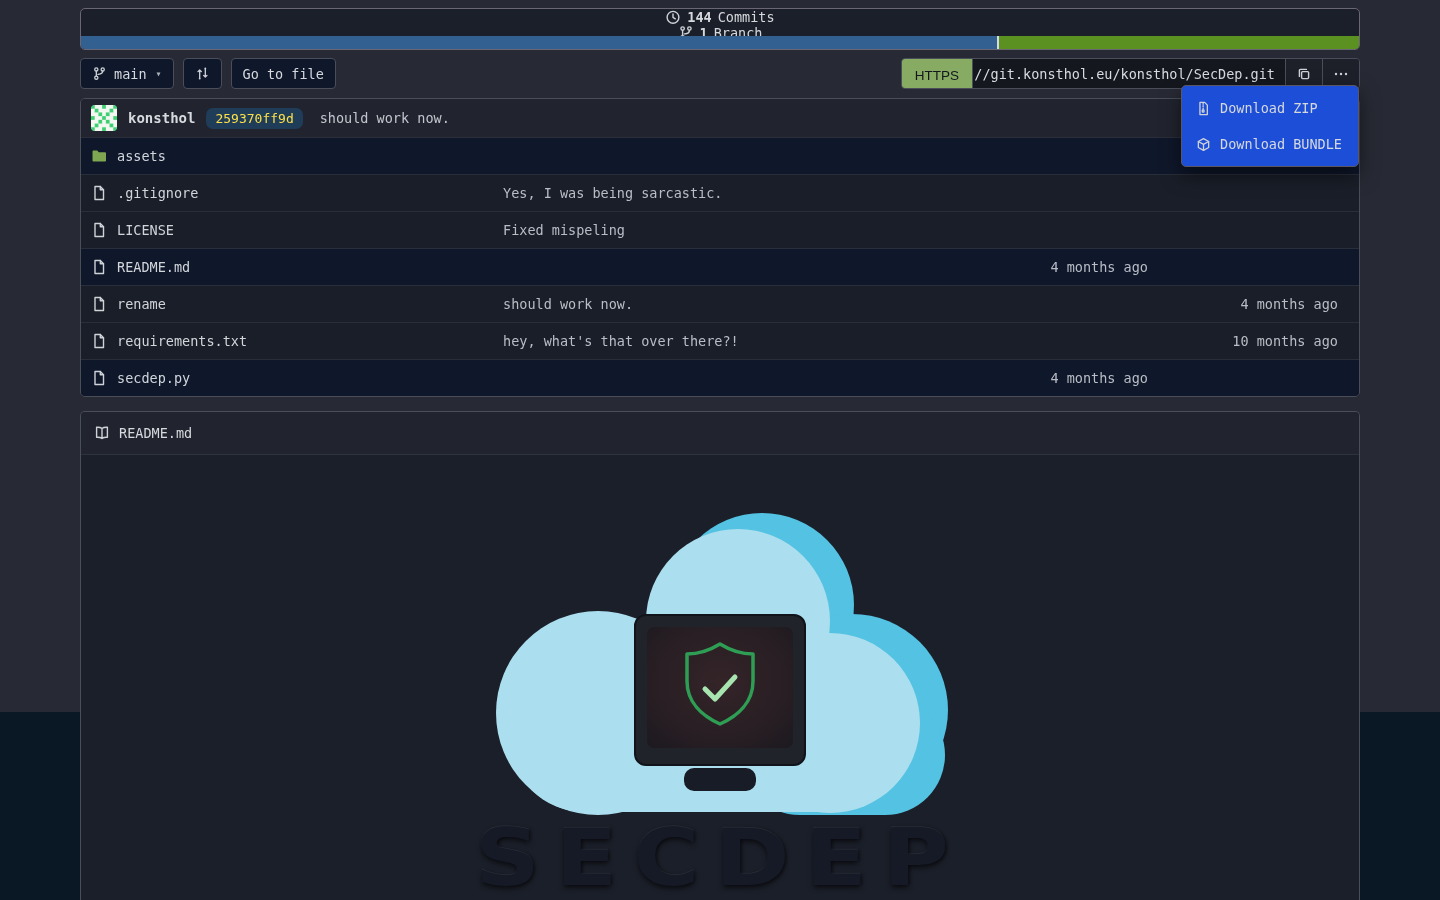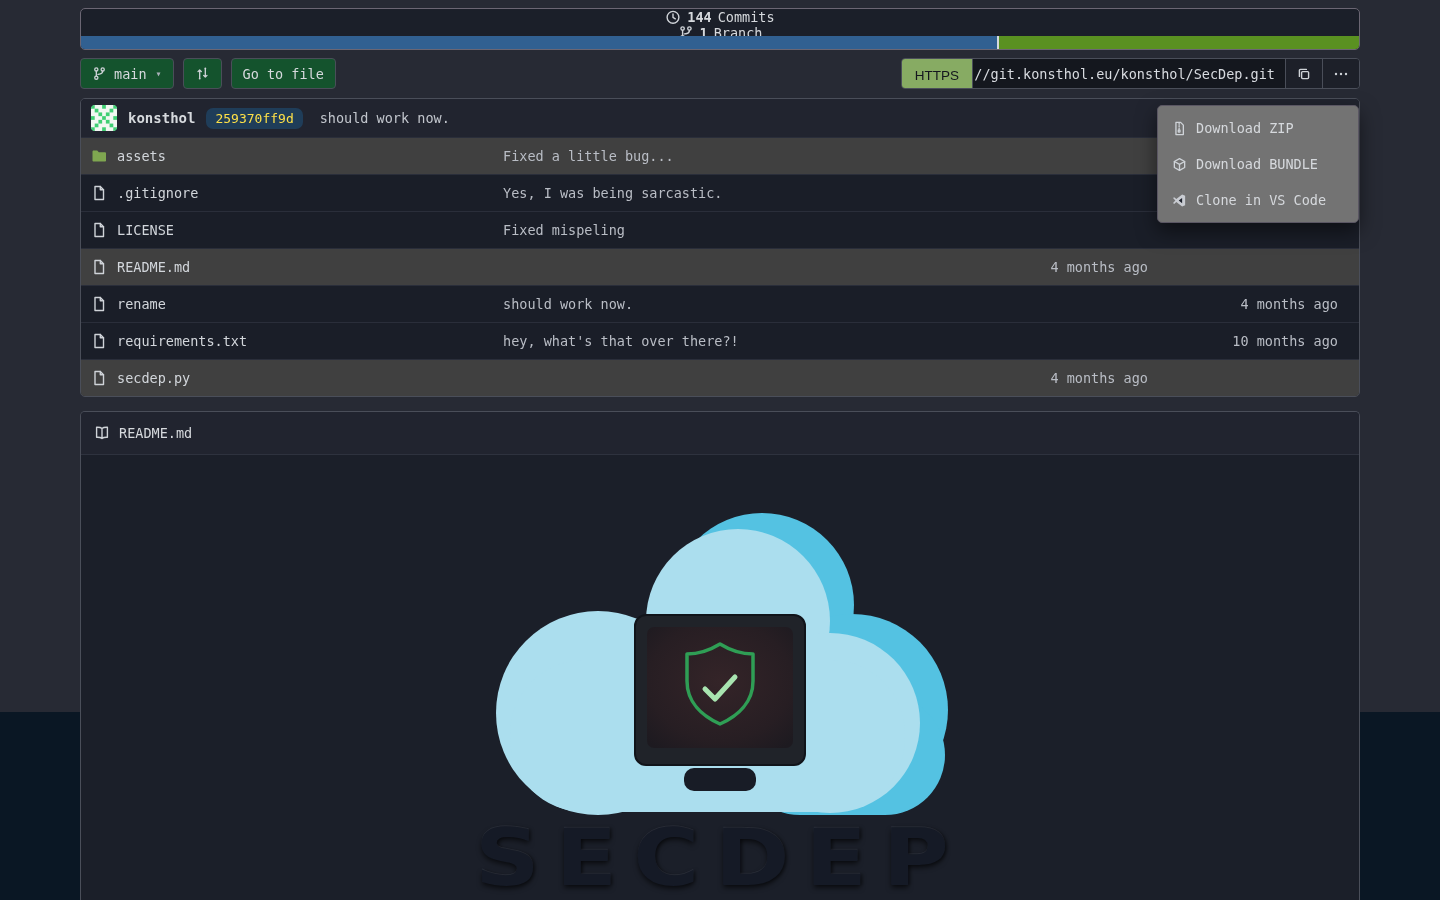--- a/index.html
+++ b/index.html
@@ -20,49 +20,49 @@
   .stats-row { display:flex; height:27px; align-items:center;flex-direction:column; }
   .stat-cell { flex:1; display:flex; align-items:center; justify-content:center; gap:6px; font-size:13.5px; color:#d6d9dd; cursor:pointer; }
   .stat-cell b { font-weight:bold; }
   .lang-bar { display:flex; height:13px; width:100%; }
   .lang-seg { height:100%; }
   .lang-seg + .lang-seg { border-left:2px solid #d6d9dd; }
 
   
   .toolbar { margin-top:8px; display:flex; align-items:stretch; gap:9px; height:31px; position:relative; }
   .btn {
-    background:#14532d; border:1px solid #4a4e59; border-radius:4px;
+    background:#0f172a; border:1px solid #4a4e59; border-radius:4px;
     color:#d6d9dd; font-size:13.5px; display:inline-flex; align-items:center; gap:7px;
     padding:0 11px; cursor:pointer; font-family:inherit;
   }
   .caret { font-size:10px; color:#aab0b8; margin-left:2px; }
   .clone-group { margin-left:auto; display:flex; align-items:stretch; border:1px solid #4a4e59; border-radius:4px; overflow:hidden; }
   .clone-group > * + * { border-left:1px solid #4a4e59; }
   .https-btn { background:#87ab63; color:#14171e; font-size:13.5px; display:flex; align-items:center; padding:16px 13px; cursor:pointer; font-family:"Liberation Sans",sans-serif; }
   .clone-url { width:313px; background:#14171e; display:flex; align-items:center; padding:0 10px; overflow:hidden; direction:rtl; white-space:nowrap; font-size:13.5px; color:#d8dbe0; cursor:text; }
   .clone-url span { direction:ltr; unicode-bidi:isolate; }
   .icon-btn { width:37px; background:#1d2029; display:flex; align-items:center; justify-content:center; cursor:pointer; }
 
   
   .clone-dropdown {
-    position:absolute; top:97px; right:1px; width:202px; background:#737373;
+    position:absolute; top:77px; right:1px; width:178px; background:#1d4ed8;
     border:1px solid #5a5663; border-radius:5px; box-shadow:0 8px 20px rgba(0,0,0,.5);
     padding:4px 0; z-index:20;
   }
   .menu-item { display:flex; align-items:center; gap:9px; padding:10px 14px; font-size:13.5px; color:#d6d9dd; cursor:pointer; }
 
   
   .file-box { margin-top:9px; border:1px solid #4a4e59; border-radius:5px; overflow:hidden; }
   .commit-row { display:flex; align-items:center; gap:11px; padding:0 10px; height:38px; background:#21242f; }
   .avatar { width:26px; height:26px; border-radius:4px; overflow:hidden; cursor:pointer; }
   .commit-author { font-weight:bold; font-size:14px; cursor:pointer; }
   .commit-hash { background:#1f3d59; color:#fde047; padding:3px 9px; border-radius:7px; font-size:13px; cursor:pointer; }
   .commit-msg { font-size:13.5px; color:#c2c6cd; margin-left:6px; cursor:pointer; }
   .file-row { display:grid; grid-template-columns:412px 1fr 190px; align-items:center; height:37px; padding:0 21px 0 10px; background:#1a1e28; border-top:1px solid #2a2e3a; }
-  .file-row:nth-of-type(3n+2) { background:#404040; }
+  .file-row:nth-of-type(3n+2) { background:#0f172a; }
   .fname { display:flex; align-items:center; gap:10px; font-size:13.5px; color:#d2d6db; cursor:pointer; }
   .fmsg { font-size:13.5px; color:#b9bdc5; cursor:pointer; }
   .fage { text-align:right; font-size:13.5px; color:#b9bdc5; }
 
   
   .readme-box { margin-top:14px; border:1px solid #4a4e59; border-radius:5px 5px 0 0; border-bottom:none; overflow:hidden; }
   .readme-header { display:flex; align-items:center; gap:9px; height:43px; padding:0 13px; background:#21242f; border-bottom:1px solid #2e323e; font-size:13.5px; }
   .readme-content { background:#1b1f29; height:447px; overflow:hidden; display:flex; flex-direction:column; align-items:center; }
   .logo-wrap { margin-top:50px; width:460px; height:316px; }
   .logo-text {
@@ -176,27 +176,20 @@
           <rect x="6.7" y="9.6" width="1.8" height="2.2" rx=".4"></rect>
         </svg>
       <span>Download ZIP</span>
     </div>
     <div class="menu-item">
       <svg class="ic" width="15" height="15" viewBox="0 0 16 16">
           <path d="M8 1.7l5.5 3.1v6.4L8 14.3l-5.5-3.1V4.8L8 1.7z"></path>
           <path d="M2.5 4.8 8 7.9l5.5-3.1M8 7.9v6.4"></path>
         </svg>
       <span>Download BUNDLE</span>
-    </div>
-    <div class="menu-item">
-      <svg width="15" height="15" viewBox="0 0 16 16">
-          <path d="M10.8 1.5 14 3v10l-3.2 1.5L4.6 9.7l-2.3 1.9-1.2-1L3.6 8 1.1 5.4l1.2-1 2.3 1.9 6.2-4.8z" fill="#c9ccd2"></path>
-          <path d="M10.8 5.2 7.2 8l3.6 2.8V5.2z" fill="#1d212c"></path>
-        </svg>
-      <span>Clone in VS Code</span>
     </div>
   </div>
 
   <div class="file-box">
     <div class="commit-row">
       <div class="avatar">
         <svg width="26" height="26" viewBox="0 0 28 28">
           <rect width="28" height="28" rx="4" fill="#f2f7f2"></rect>
           <g fill="#3fcf73">
             <rect x="0" y="0" width="4" height="4"></rect>
@@ -224,21 +217,20 @@
       <span class="commit-msg">should work now.</span>
     </div>
 
     <div class="file-row">
       <div class="fname">
         <svg width="16" height="16" viewBox="0 0 16 16">
             <path d="M1.5 3.6c0-.6.5-1.1 1.1-1.1h3.6l1.6 1.8h6.1c.6 0 1.1.5 1.1 1.1v7c0 .6-.5 1.1-1.1 1.1H2.6c-.6 0-1.1-.5-1.1-1.1V3.6z" fill="#7fa650"></path>
           </svg>
         <span>assets</span>
       </div>
-      <span class="fmsg">Fixed a little bug...</span>
       <span class="fage"></span>
     </div>
     <div class="file-row">
       <div class="fname">
         <svg class="ic" width="16" height="16" viewBox="0 0 16 16">
             <path d="M4 1.5h5.3l3.2 3.2v9.8H4V1.5z"></path>
             <path d="M9.3 1.5v3.2h3.2"></path>
           </svg>
         <span>.gitignore</span>
       </div>

